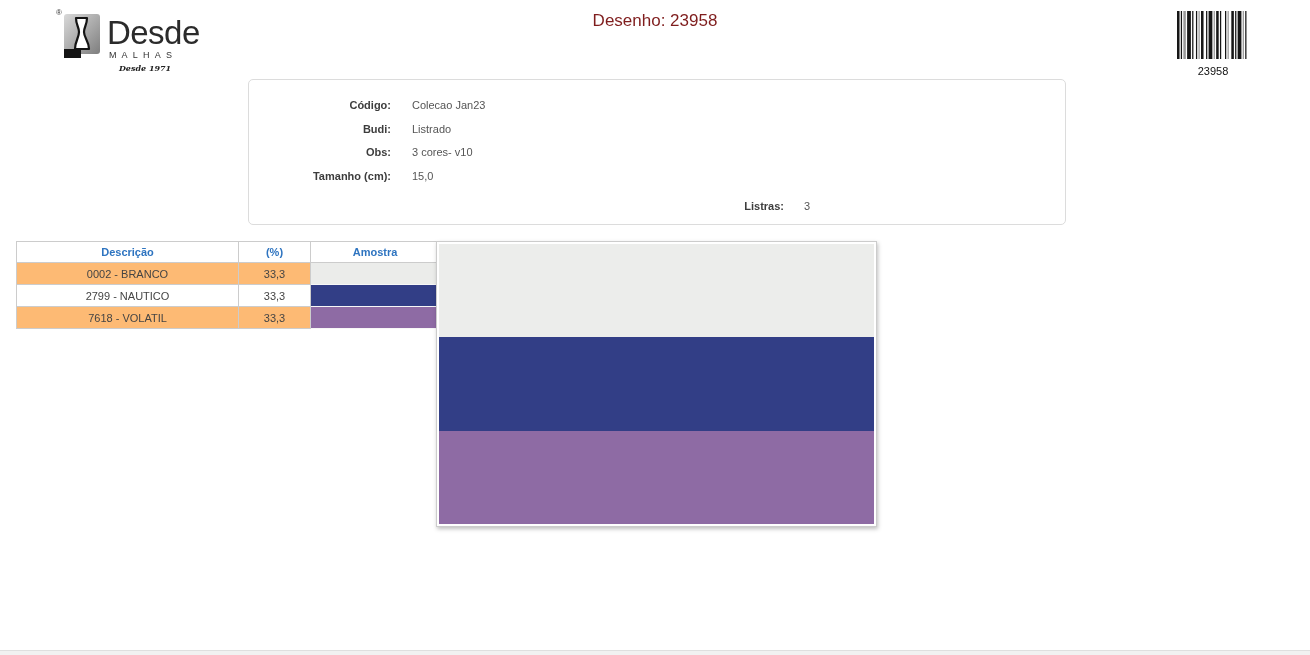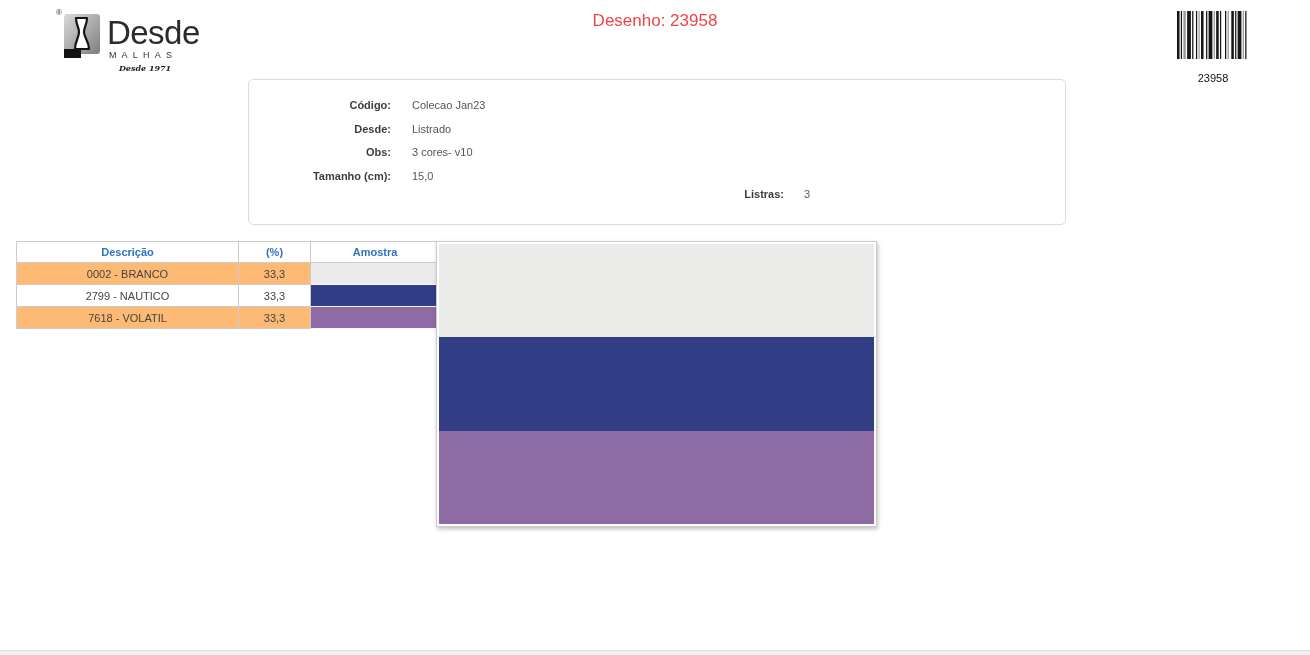--- a/index.html
+++ b/index.html
@@ -14,34 +14,34 @@
   .logo { position:absolute; left:56px; top:9px; display:flex; align-items:flex-start; }
   .logo-reg { font-size:8px; color:#333; margin-right:1px; line-height:1; }
   .logo-mark { display:block; margin-top:4px; }
   .logo-text { margin-left:4px; margin-top:8px; }
   .logo-name { font-size:33px; line-height:0.95; color:#2b2b2b; font-weight:500; letter-spacing:-0.5px; }
   .logo-sub  { font-size:9px; letter-spacing:5.2px; color:#333; margin-top:2px; margin-left:2px; }
   .logo-since{ font-size:8px; font-style:italic; font-family:"DejaVu Serif", serif;
                color:#222; margin-top:3px; margin-left:12px; font-weight:bold; }
 
   .page-title { position:absolute; top:11px; left:0; right:0; text-align:center;
-                font-size:17px; color:#ef4444; }
+                font-size:17px; color:#7f1d1d; }
 
   .barcode { position:absolute; left:1177px; top:11px; width:72px; text-align:center; }
   .barcode svg { display:block; }
-  .barcode-value { font-size:11px; color:#111; margin-top:13px; }
+  .barcode-value { font-size:11px; color:#111; margin-top:6px; }
 
   
   .info-box { position:absolute; left:248px; top:79px; width:818px; height:146px;
               border:1px solid #dcdcdc; border-radius:5px; background:#fff; padding-top:13px; }
   .field-row { display:flex; align-items:center; height:23.7px; }
   .field-label { width:142px; text-align:right; font-weight:bold; font-size:11px; color:#3d3d3d; }
   .field-value { margin-left:21px; font-size:11px; color:#555; }
   .listras-row { position:absolute; top:108px; left:0; width:100%; height:24px;
-                 display:flex; align-items:flex-start; }
+                 display:flex; align-items:flex-end; }
   .listras-row .field-label { width:535px; }
   .listras-row .field-value { margin-left:20px; }
 
   
   .color-table { position:absolute; left:16px; top:241px; border-collapse:collapse;
                  font-size:11px; table-layout:fixed; }
   .color-table th { width:222px; height:21px; border:1px solid #ccc; background:#fff;
                     color:#2e74c0; font-weight:bold; text-align:center; }
   .color-table th.col-pct { width:72px; }
   .color-table th.col-amostra { width:129px; }
@@ -112,21 +112,21 @@
   <div class="barcode-value">23958</div>
 </div>
 
 <div class="info-box">
   <div id="field-rows">
       <div class="field-row">
         <span class="field-label">Código:</span>
         <span class="field-value">Colecao Jan23</span>
       </div>
       <div class="field-row">
-        <span class="field-label">Desde:</span>
+        <span class="field-label">Budi:</span>
         <span class="field-value">Listrado</span>
       </div>
       <div class="field-row">
         <span class="field-label">Obs:</span>
         <span class="field-value">3 cores- v10</span>
       </div>
       <div class="field-row">
         <span class="field-label">Tamanho (cm):</span>
         <span class="field-value">15,0</span>
       </div>

